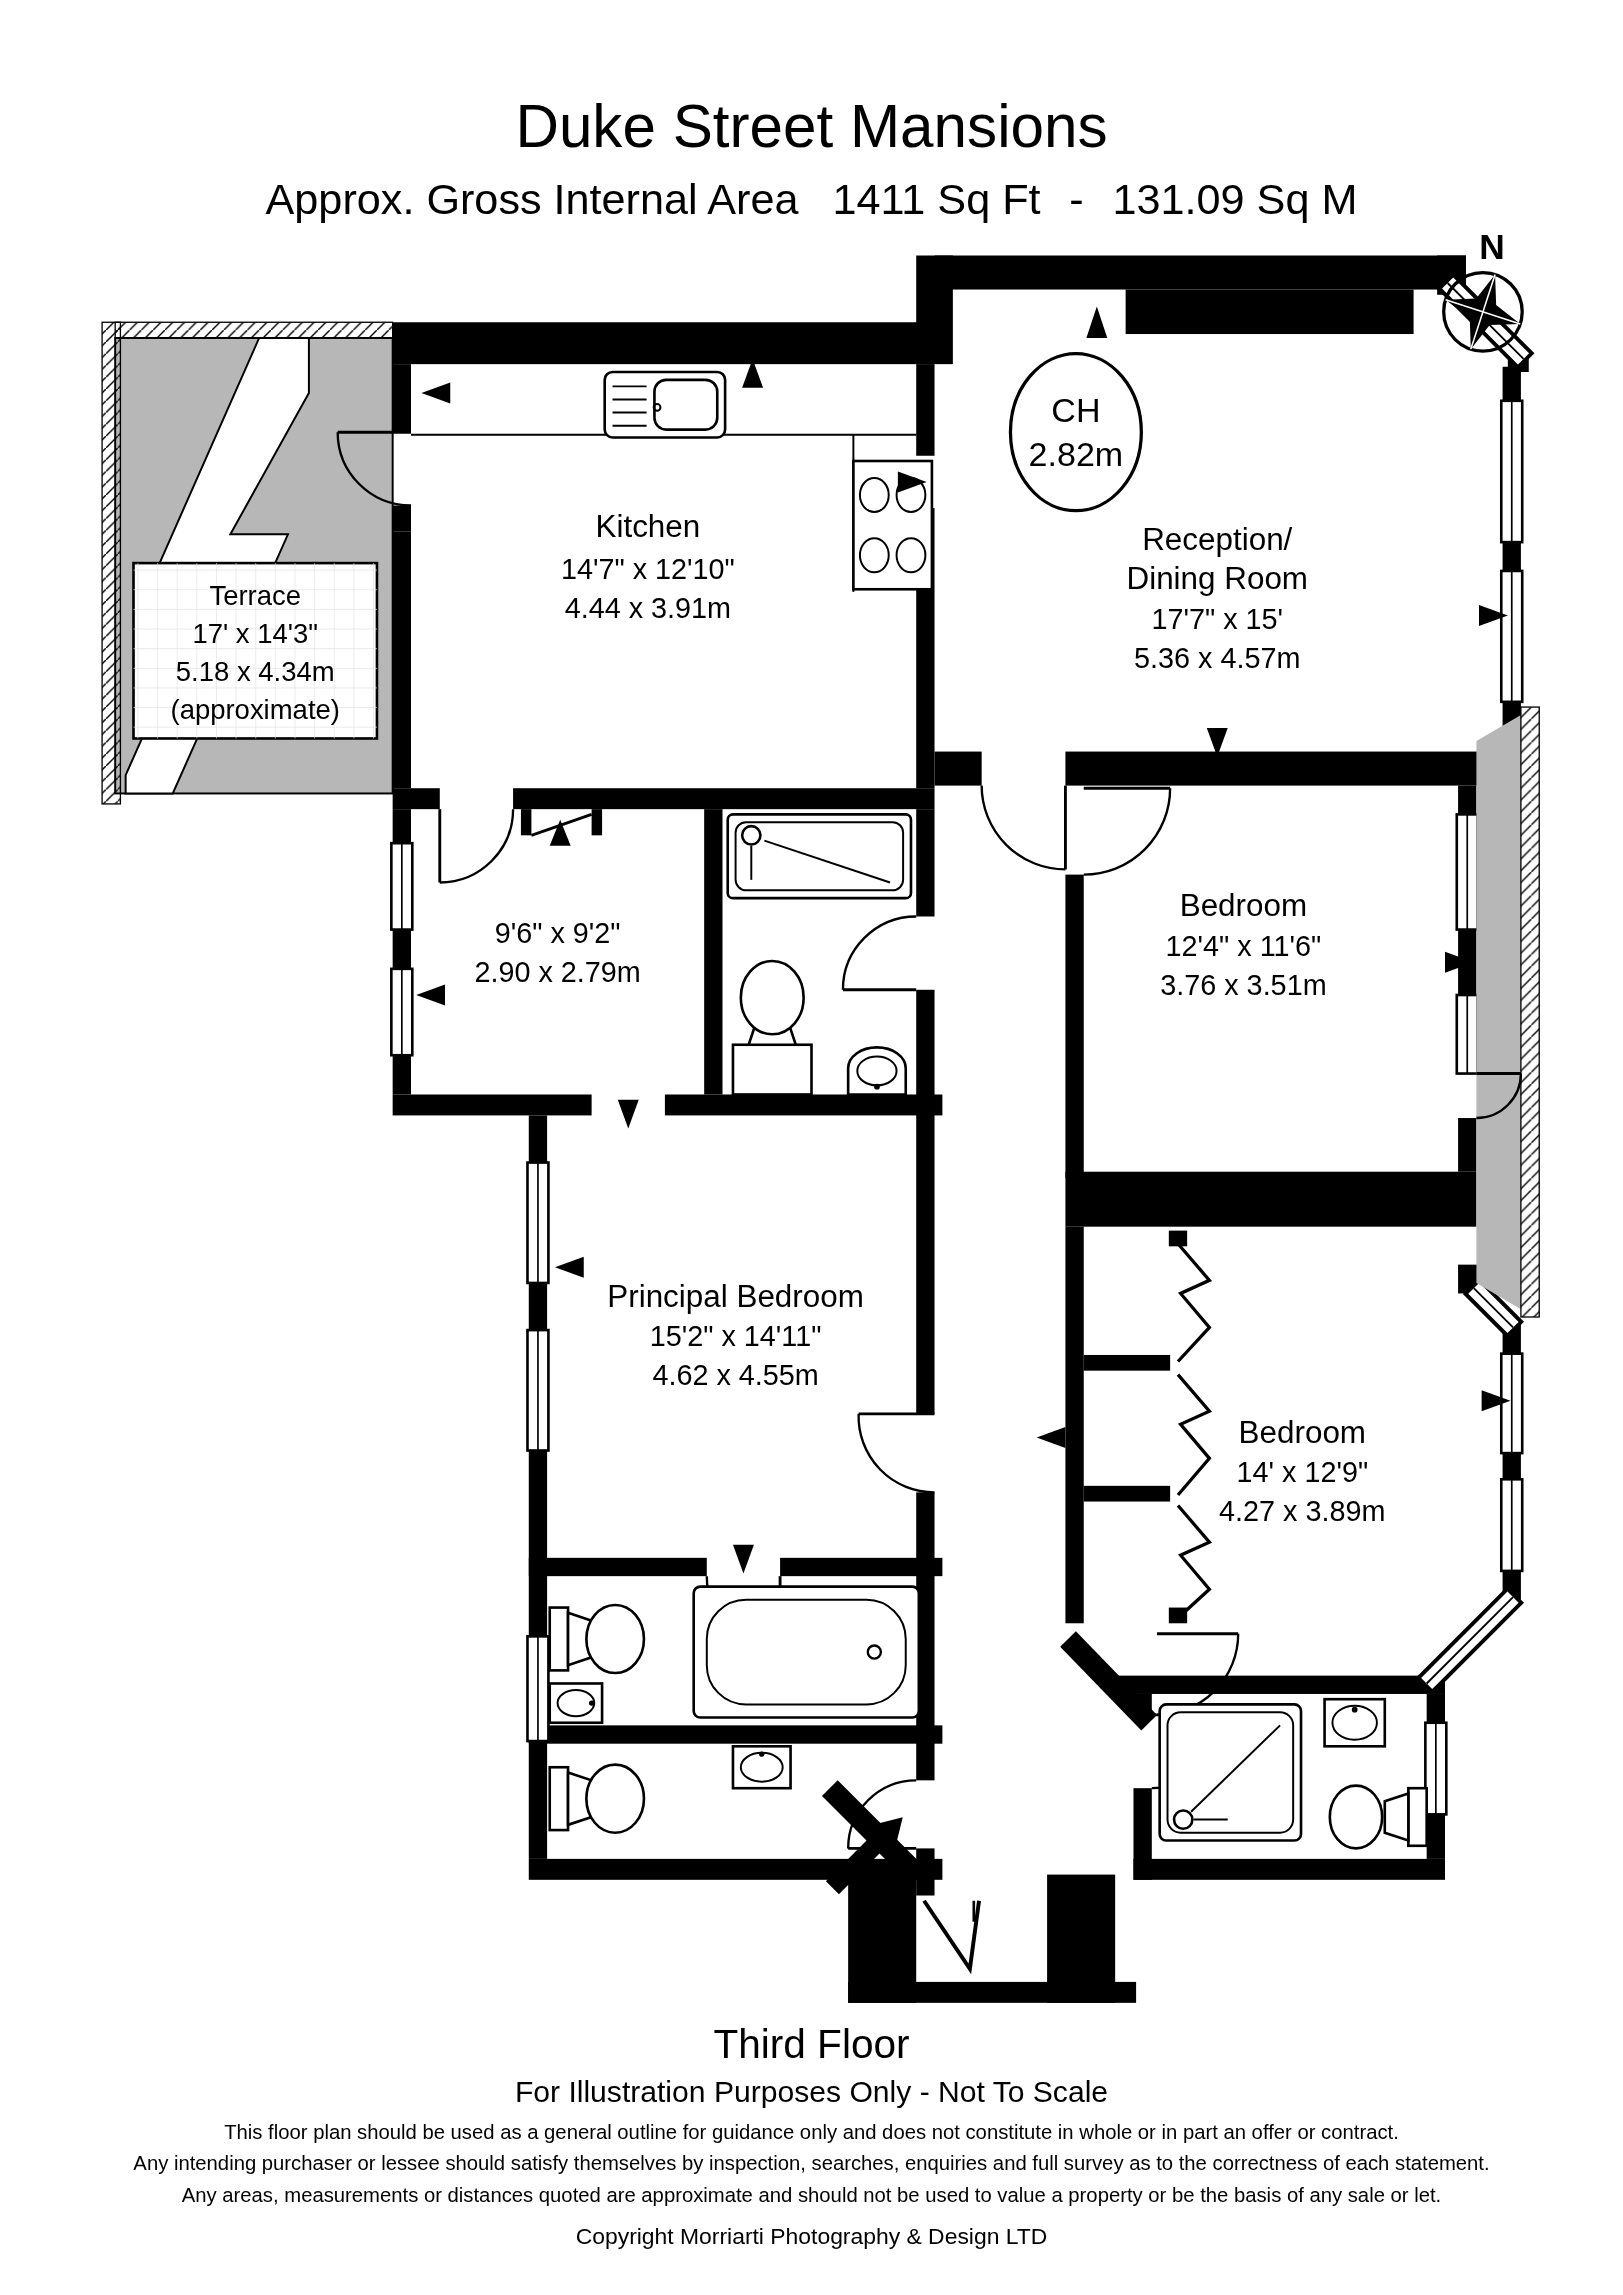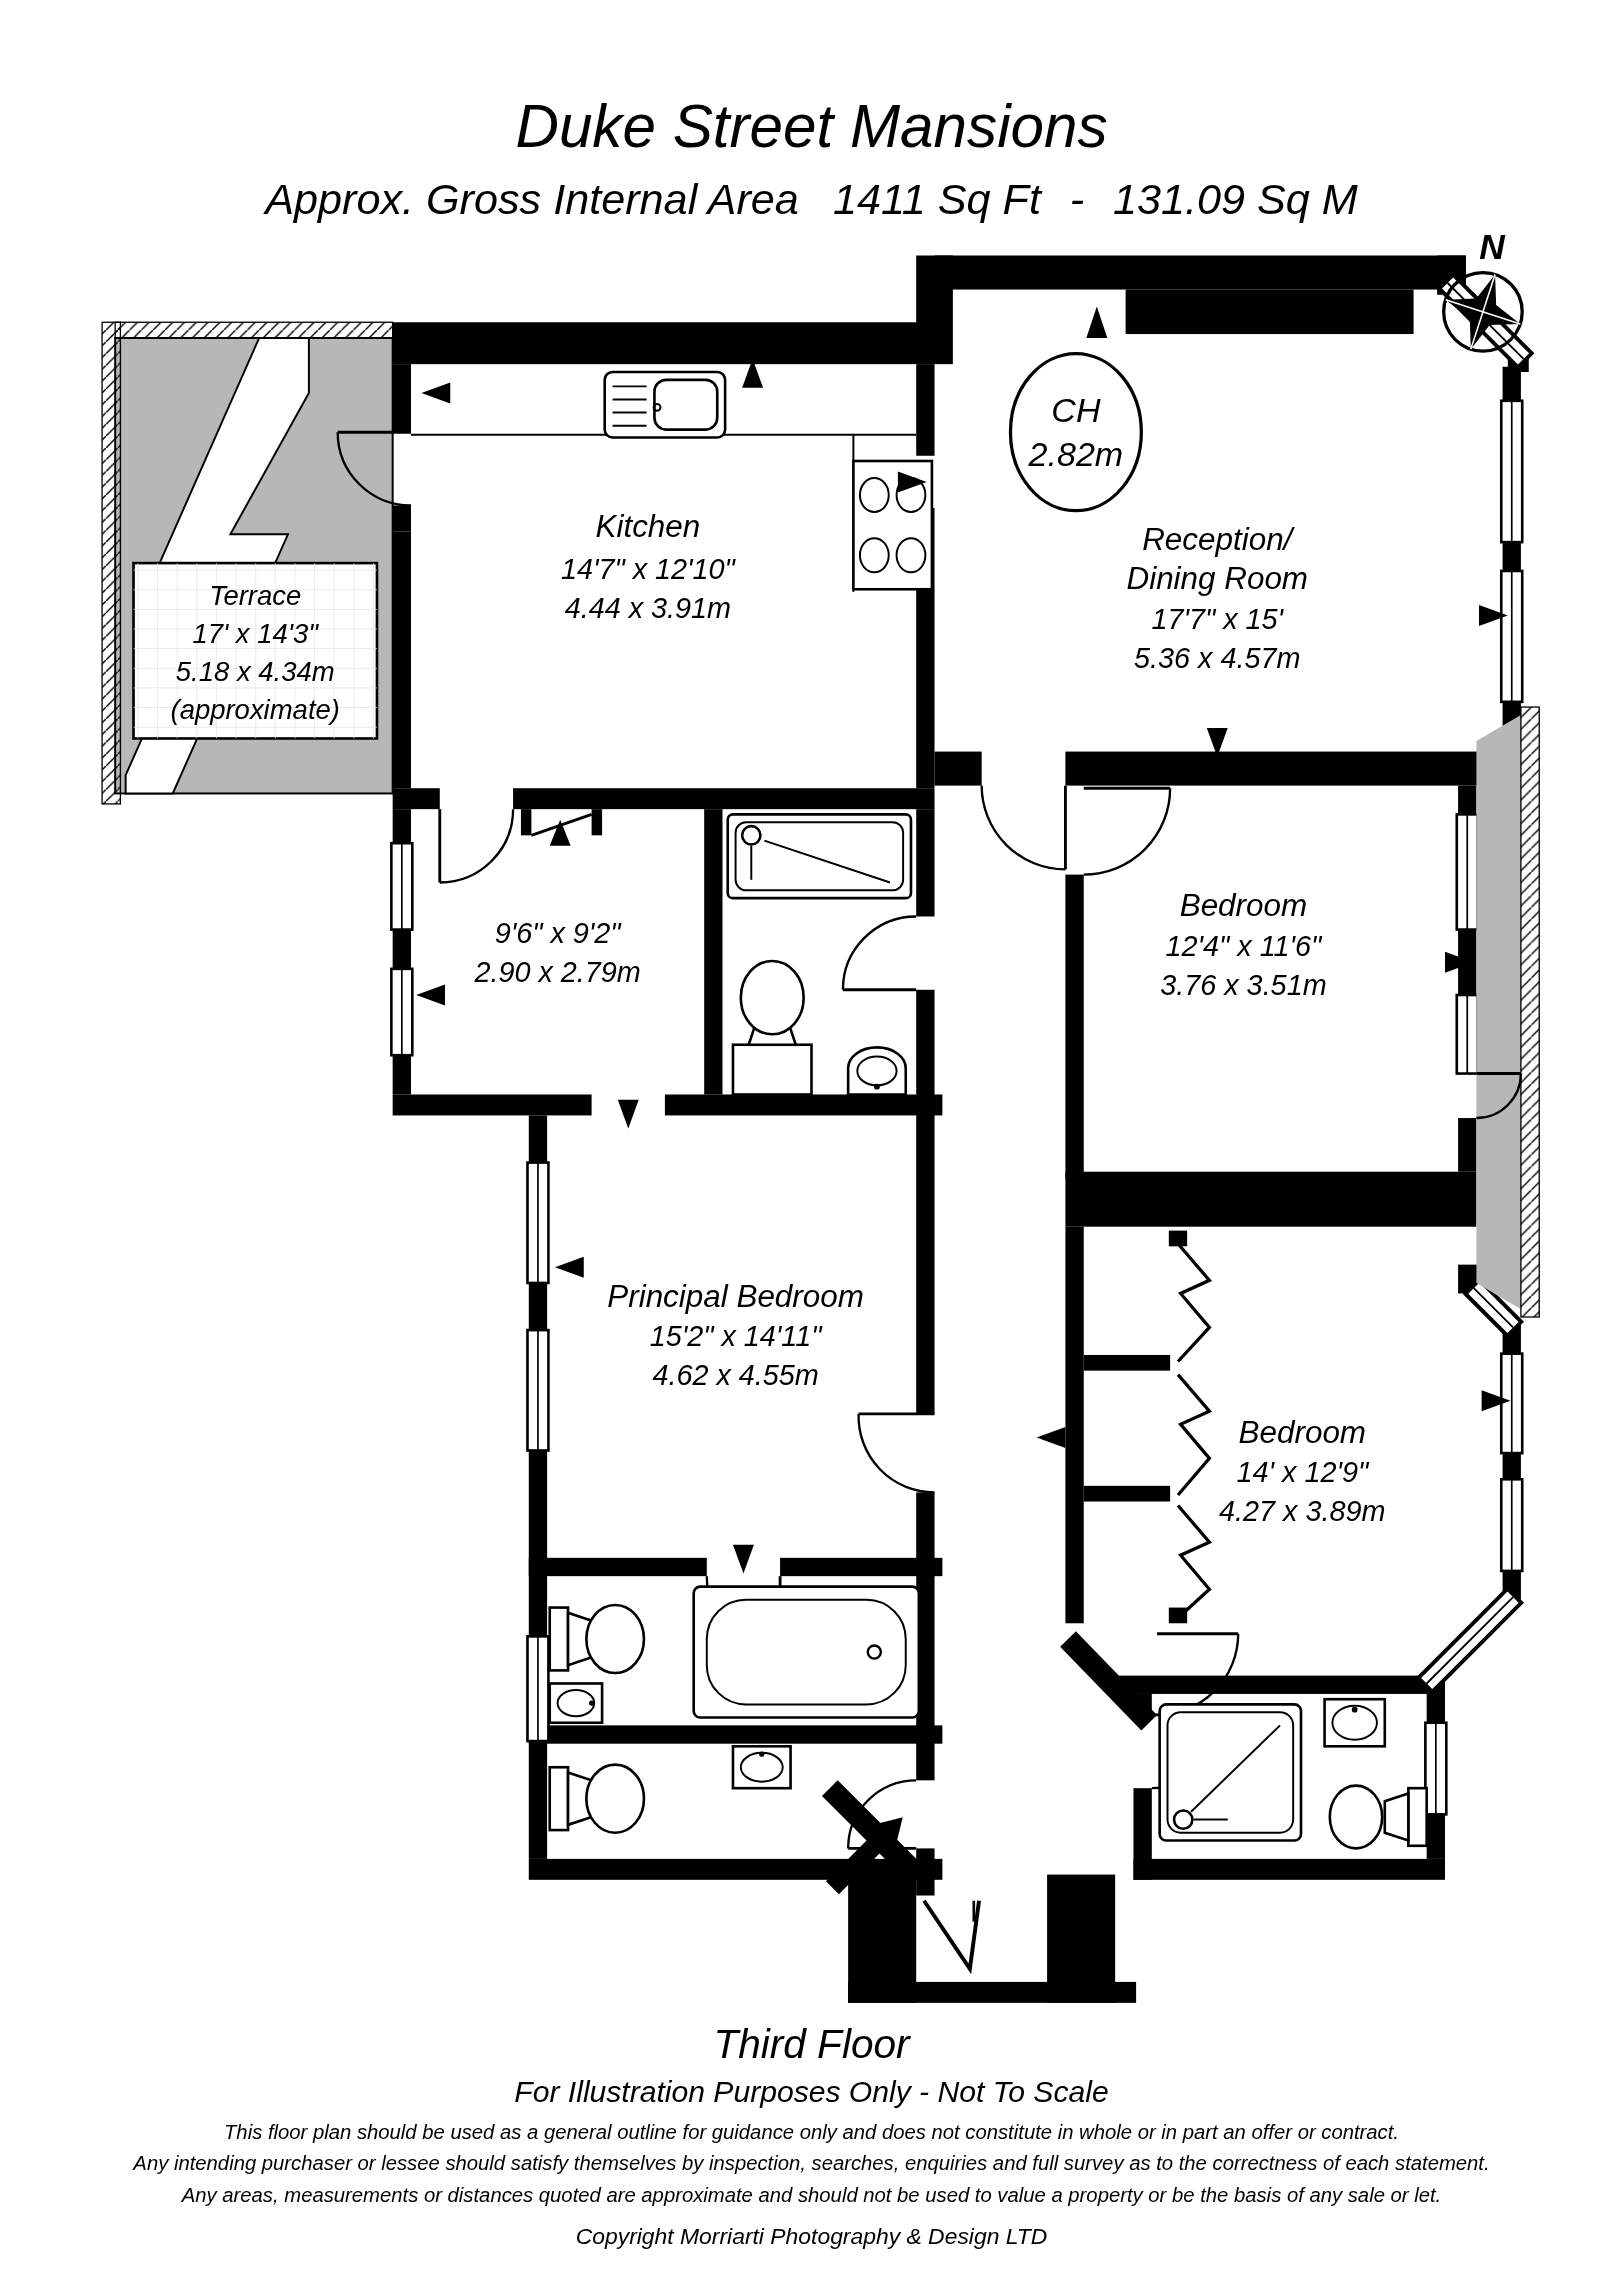--- a/index.html
+++ b/index.html
@@ -1,16 +1,16 @@
 <!DOCTYPE html>
 <html style="font-size:10.5px"><head>
 <meta charset="utf-8">
 <style>
   html,body{margin:0;padding:0;background:#fff;}
-  .page{width:1623px;height:2295px;background:#fff;overflow:hidden;font-style:italic;}
+  .page{width:1623px;height:2295px;background:#fff;overflow:hidden;}
   svg{display:block;width:1623px;height:2295px;}
   text{font-family:"Liberation Sans", sans-serif;fill:#000;}
   .t-title{font-size:46px;}
   .t-sub{font-size:33px;}
   .t-room{font-size:24px;}
   .t-dim{font-size:22px;}
   .t-terr{font-size:21px;}
   .t-ch{font-size:26px;}
   .t-n{font-size:27px;font-weight:bold;}
   .t-floor{font-size:31px;}

